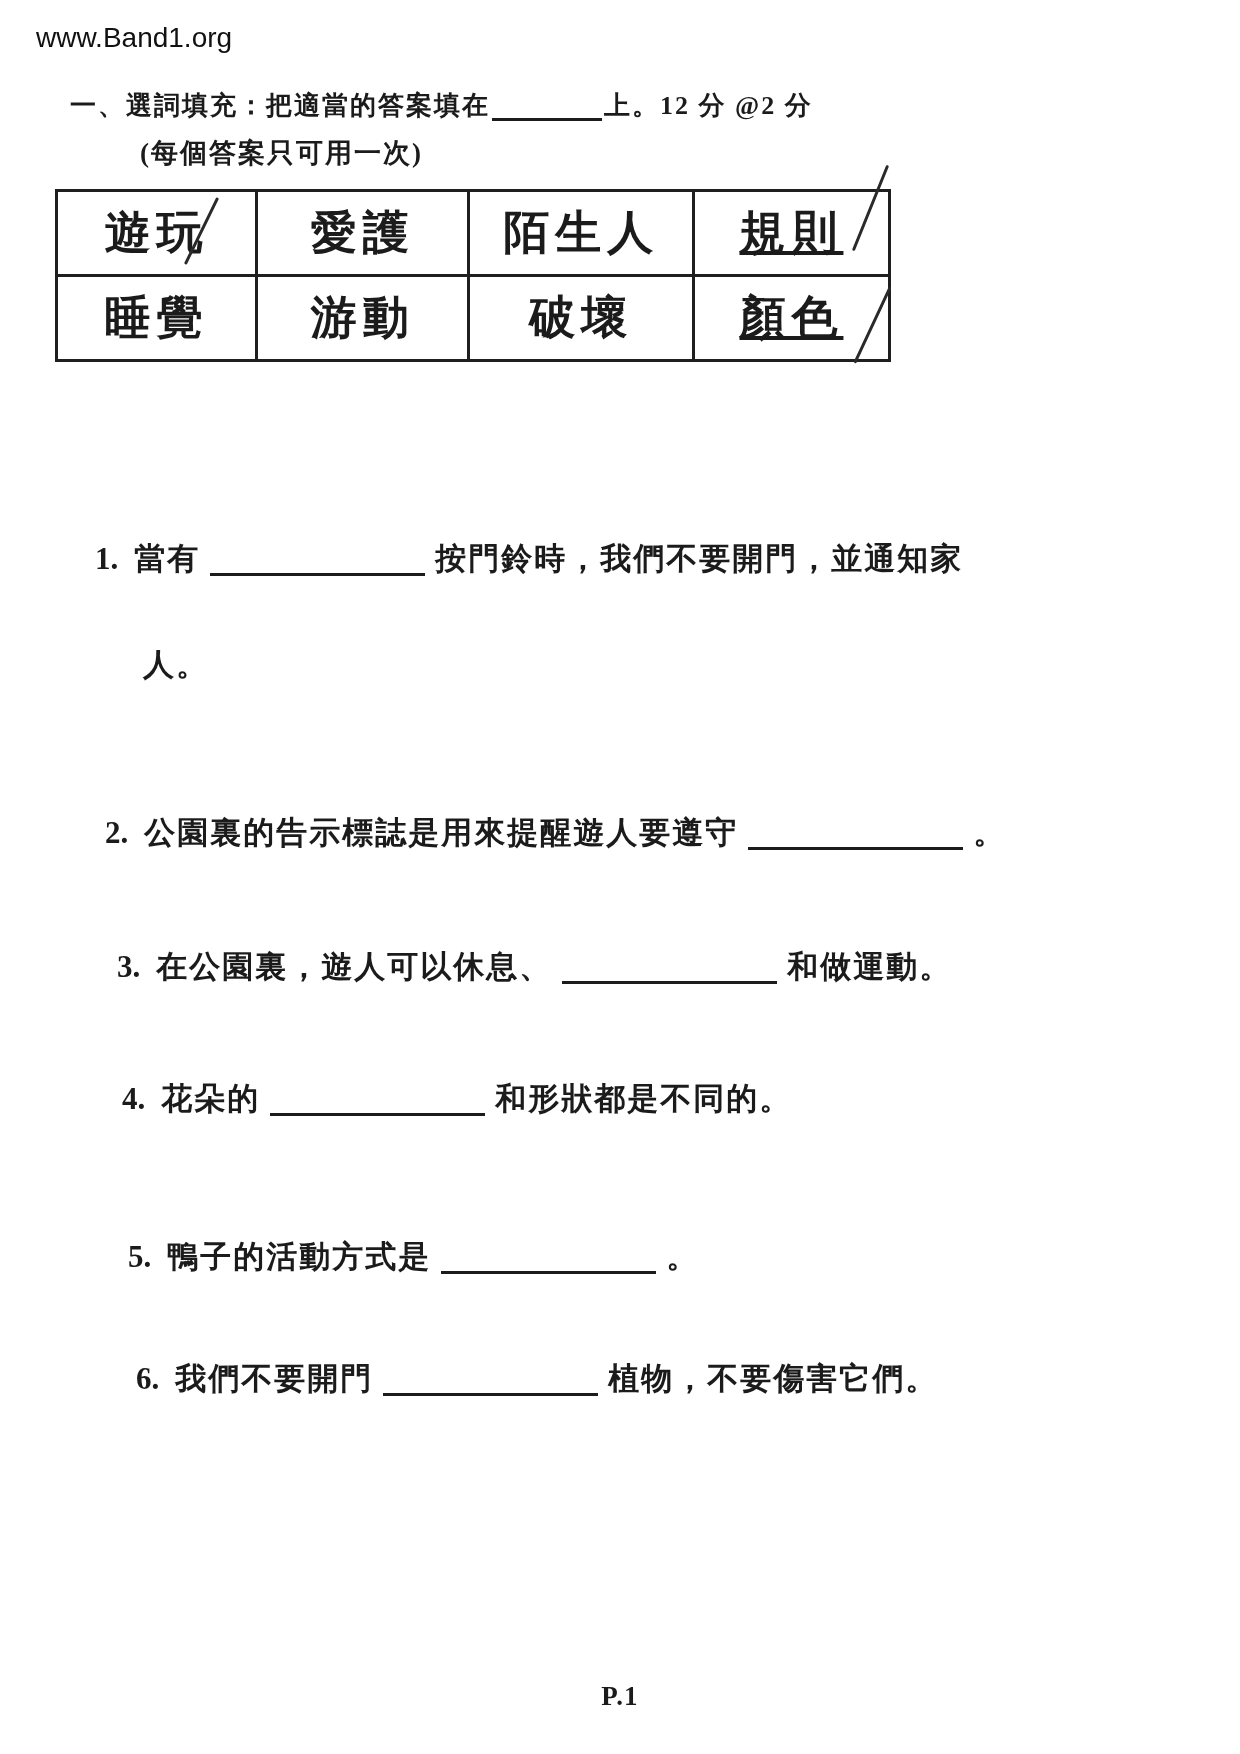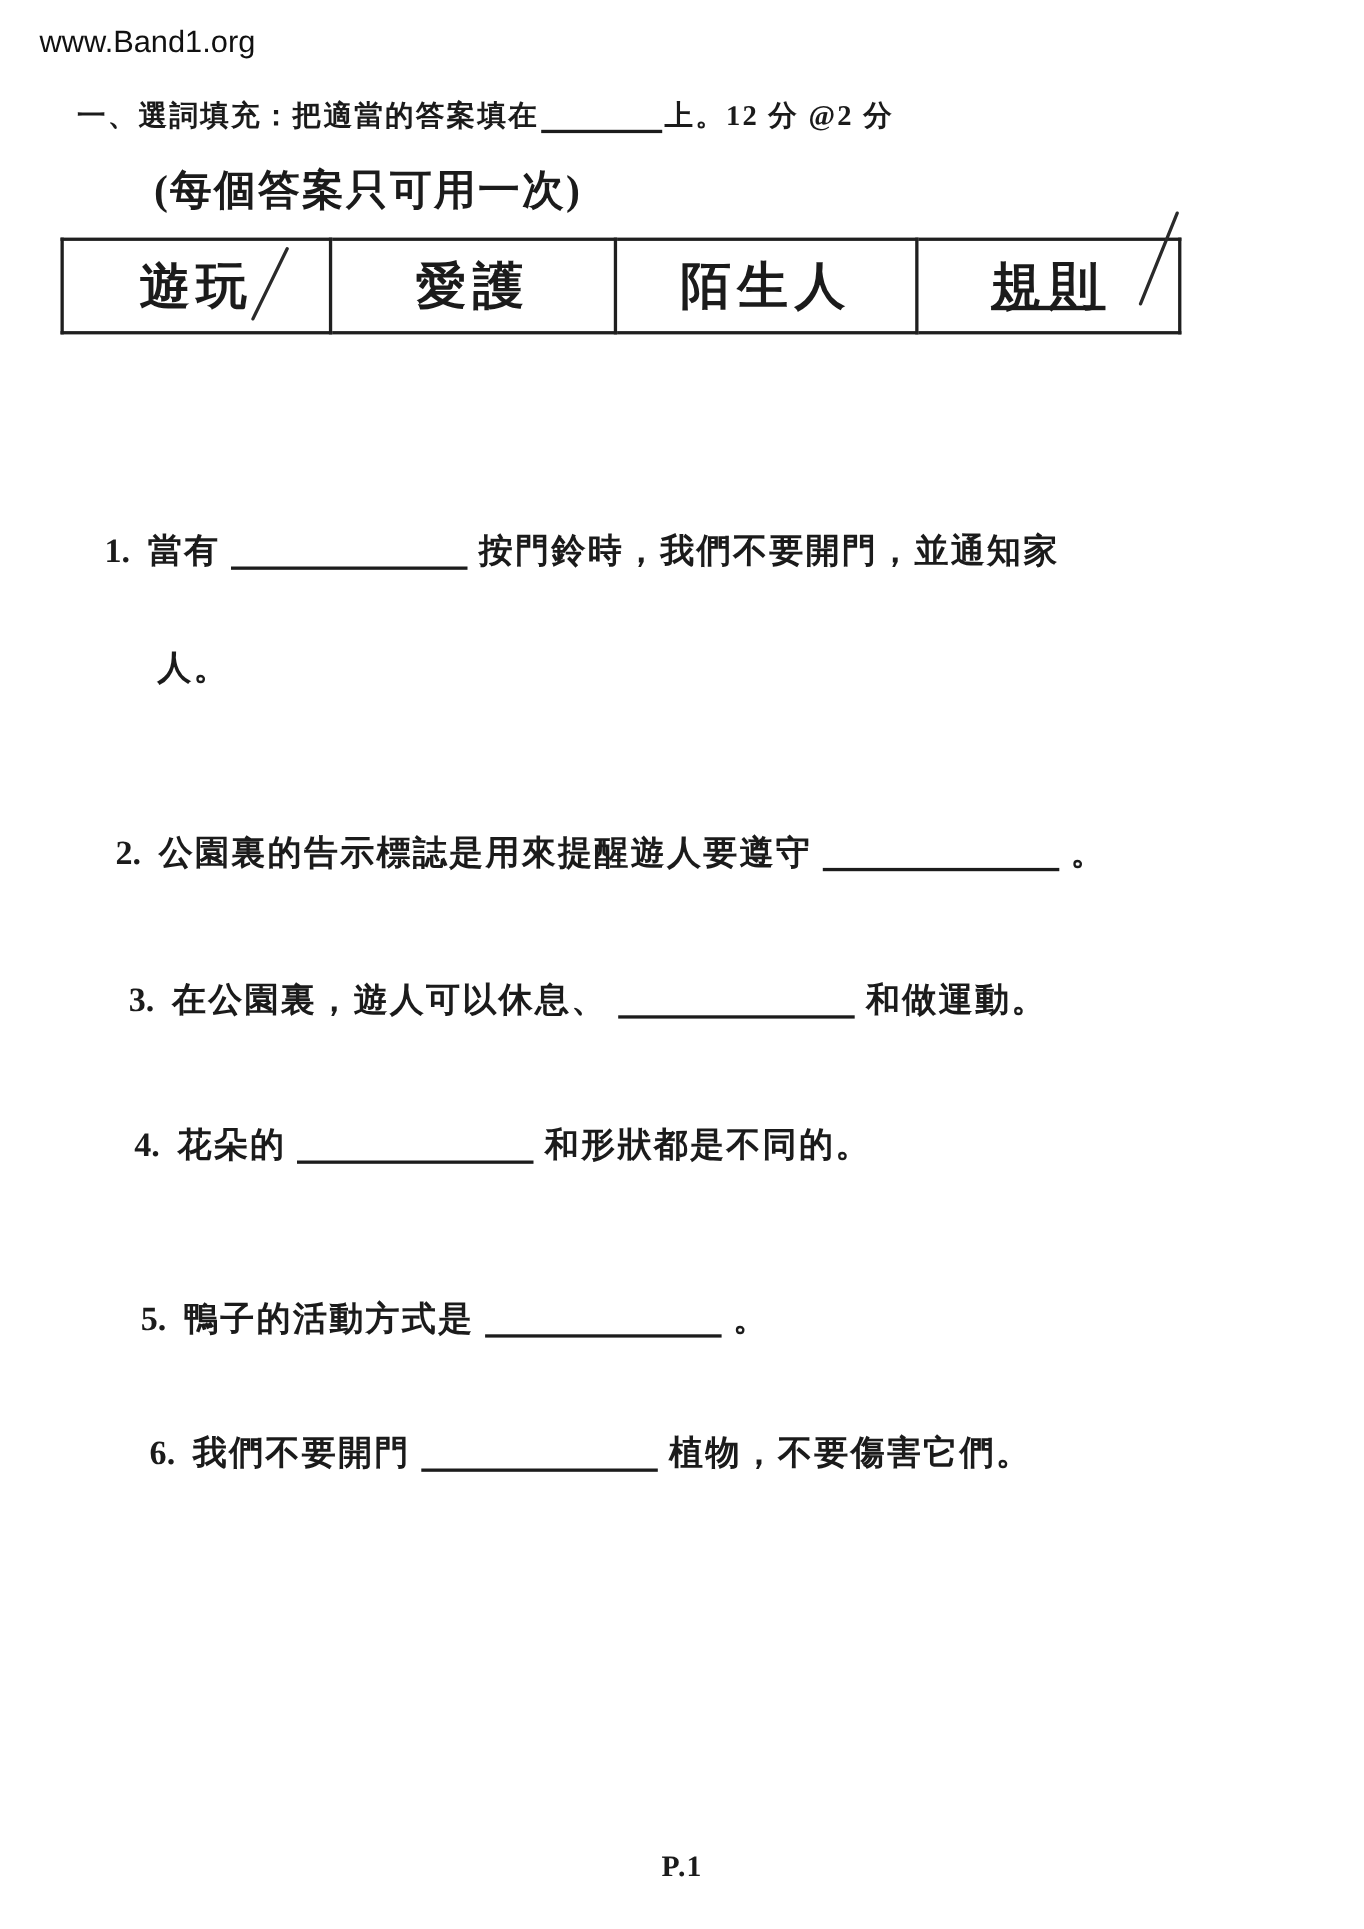--- a/index.html
+++ b/index.html
@@ -23,38 +23,38 @@
     color: #111;
   }
   .heading {
     margin: 34px 0 0 70px;
     font-size: 26px;
     font-weight: bold;
     letter-spacing: 2px;
     white-space: nowrap;
   }
   .note {
-    margin: 24px 0 0 140px;
-    font-size: 38px;
+    margin: 12px 0 0 140px;
+    font-size: 27px;
     font-weight: bold;
     letter-spacing: 2px;
   }
   .blank {
     display: inline-block;
     border-bottom: 3px solid #1c1c1c;
     height: 28px;
     vertical-align: -7px;
     margin: 0 10px;
   }
   .blank-heading { width: 110px; margin: 0 2px; }
   .blank-q { width: 215px; }
   table.word-bank {
     border-collapse: collapse;
     margin: 18px 0 0 55px;
-    width: 1019px;
+    width: 836px;
     table-layout: fixed;
   }
   table.word-bank td {
     border: 3px solid #1f1f1f;
     height: 80px;
     text-align: center;
     vertical-align: middle;
     font-size: 46px;
     font-weight: bold;
     letter-spacing: 6px;
@@ -112,20 +112,26 @@
 <div class="note">(每個答案只可用一次)</div>
 
 <table class="word-bank">
   <tbody>
       <tr>
     <td class="c0"><span>遊玩</span><span class="tick tick-a"></span></td>
     <td class="c1"><span>愛護</span></td>
     <td class="c2"><span>陌生人</span></td>
     <td class="c3"><span>規則</span><span class="tick tick-b"></span></td>
   </tr>
+  <tr>
+    <td class="c0"><span>睡覺</span></td>
+    <td class="c1"><span>游動</span></td>
+    <td class="c2"><span>破壞</span></td>
+    <td class="c3"><span>顏色</span><span class="tick tick-c"></span></td>
+  </tr>
 </tbody>
   </table>
 
 <div class="q q1"><span class="num">1.</span><span>當有</span><span class="blank blank-q"></span><span>按門鈴時，我們不要開門，並通知家</span></div>
 <div class="q1-cont">人。</div>
 
 <div class="q q2"><span class="num">2.</span><span>公園裏的告示標誌是用來提醒遊人要遵守</span><span class="blank blank-q"></span><span>。</span></div>
 
 <div class="q q3"><span class="num">3.</span><span>在公園裏，遊人可以休息、</span><span class="blank blank-q"></span><span>和做運動。</span></div>
 

